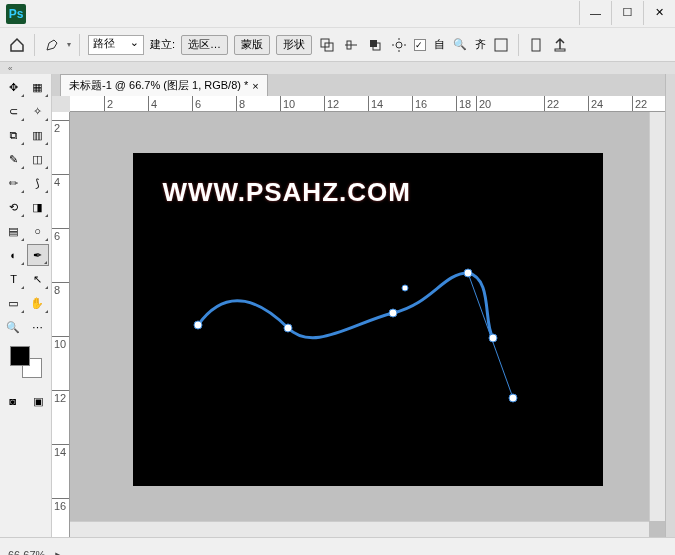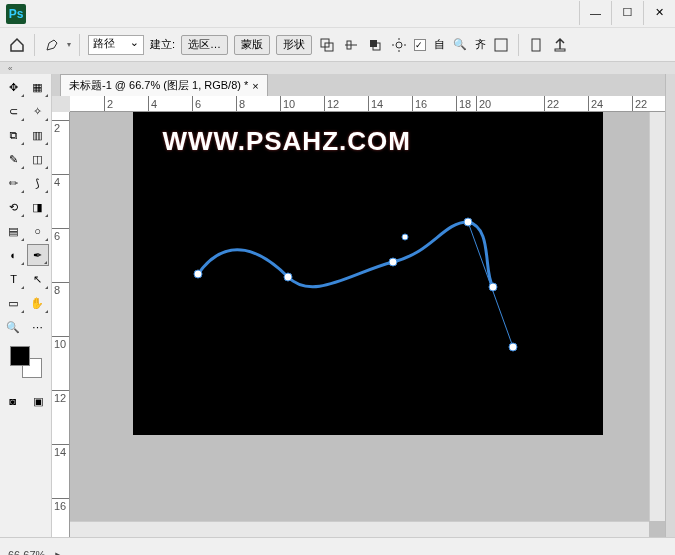--- a/index.html
+++ b/index.html
@@ -31,21 +31,21 @@
 .docarea{flex:1;background:#e0e0e0;display:flex;flex-direction:column;position:relative}
 .tabbar{height:22px;background:#d0d0d0;display:flex;align-items:flex-end;padding-left:8px}
 .doctab{background:#f8f8f8;padding:3px 8px 3px 8px;border:1px solid #aaa;border-bottom:none;font-size:10px;display:flex;align-items:center;gap:4px}
 .ruler-h{height:16px;background:#fff;margin-left:18px;position:relative;font-size:8px;color:#555;border-bottom:1px solid #999;overflow:hidden}
 .ruler-h .tick{position:absolute;top:0;height:16px;border-left:1px solid #777}
 .ruler-h .tick span{position:absolute;top:2px;left:2px}
 .canvaswrap{flex:1;display:flex;overflow:hidden}
 .ruler-v{width:18px;background:#fff;position:relative;font-size:8px;color:#555;border-right:1px solid #999;overflow:hidden}
 .ruler-v .tick{position:absolute;left:0;width:18px;border-top:1px solid #777}
 .ruler-v .tick span{position:absolute;left:2px;top:1px}
-.viewport{flex:1;background:#c0c0c0;position:relative;display:flex;justify-content:center;overflow:hidden}
+.viewport{flex:1;background:#c0c0c0;position:relative;display:flex;align-items:center;justify-content:center;overflow:hidden}
 .canvas{width:470px;height:333px;background:#000;position:relative;margin-top:-10px}
 .watermark{position:absolute;top:24px;left:30px;color:#fff;font-size:26px;font-weight:bold;letter-spacing:1px;text-shadow:0 0 3px rgba(255,80,80,.5)}
 .anchor{fill:#fff;stroke:#3b87d8}
 .statusbar{height:34px;background:#f0f0f0;border-top:1px solid #ccc;display:flex;align-items:center;padding:0 8px;gap:10px;font-size:10px;color:#444}
 svg.toolico{width:16px;height:16px}
 .scrollbar-v{position:absolute;right:0;top:0;bottom:16px;width:16px;background:#e8e8e8;border-left:1px solid #ccc}
 .scrollbar-h{position:absolute;left:0;right:16px;bottom:0;height:16px;background:#e8e8e8;border-top:1px solid #ccc}
 .panel-edge{width:10px;background:#d8d8d8;border-left:1px solid #bbb}
 </style>
 </head>

